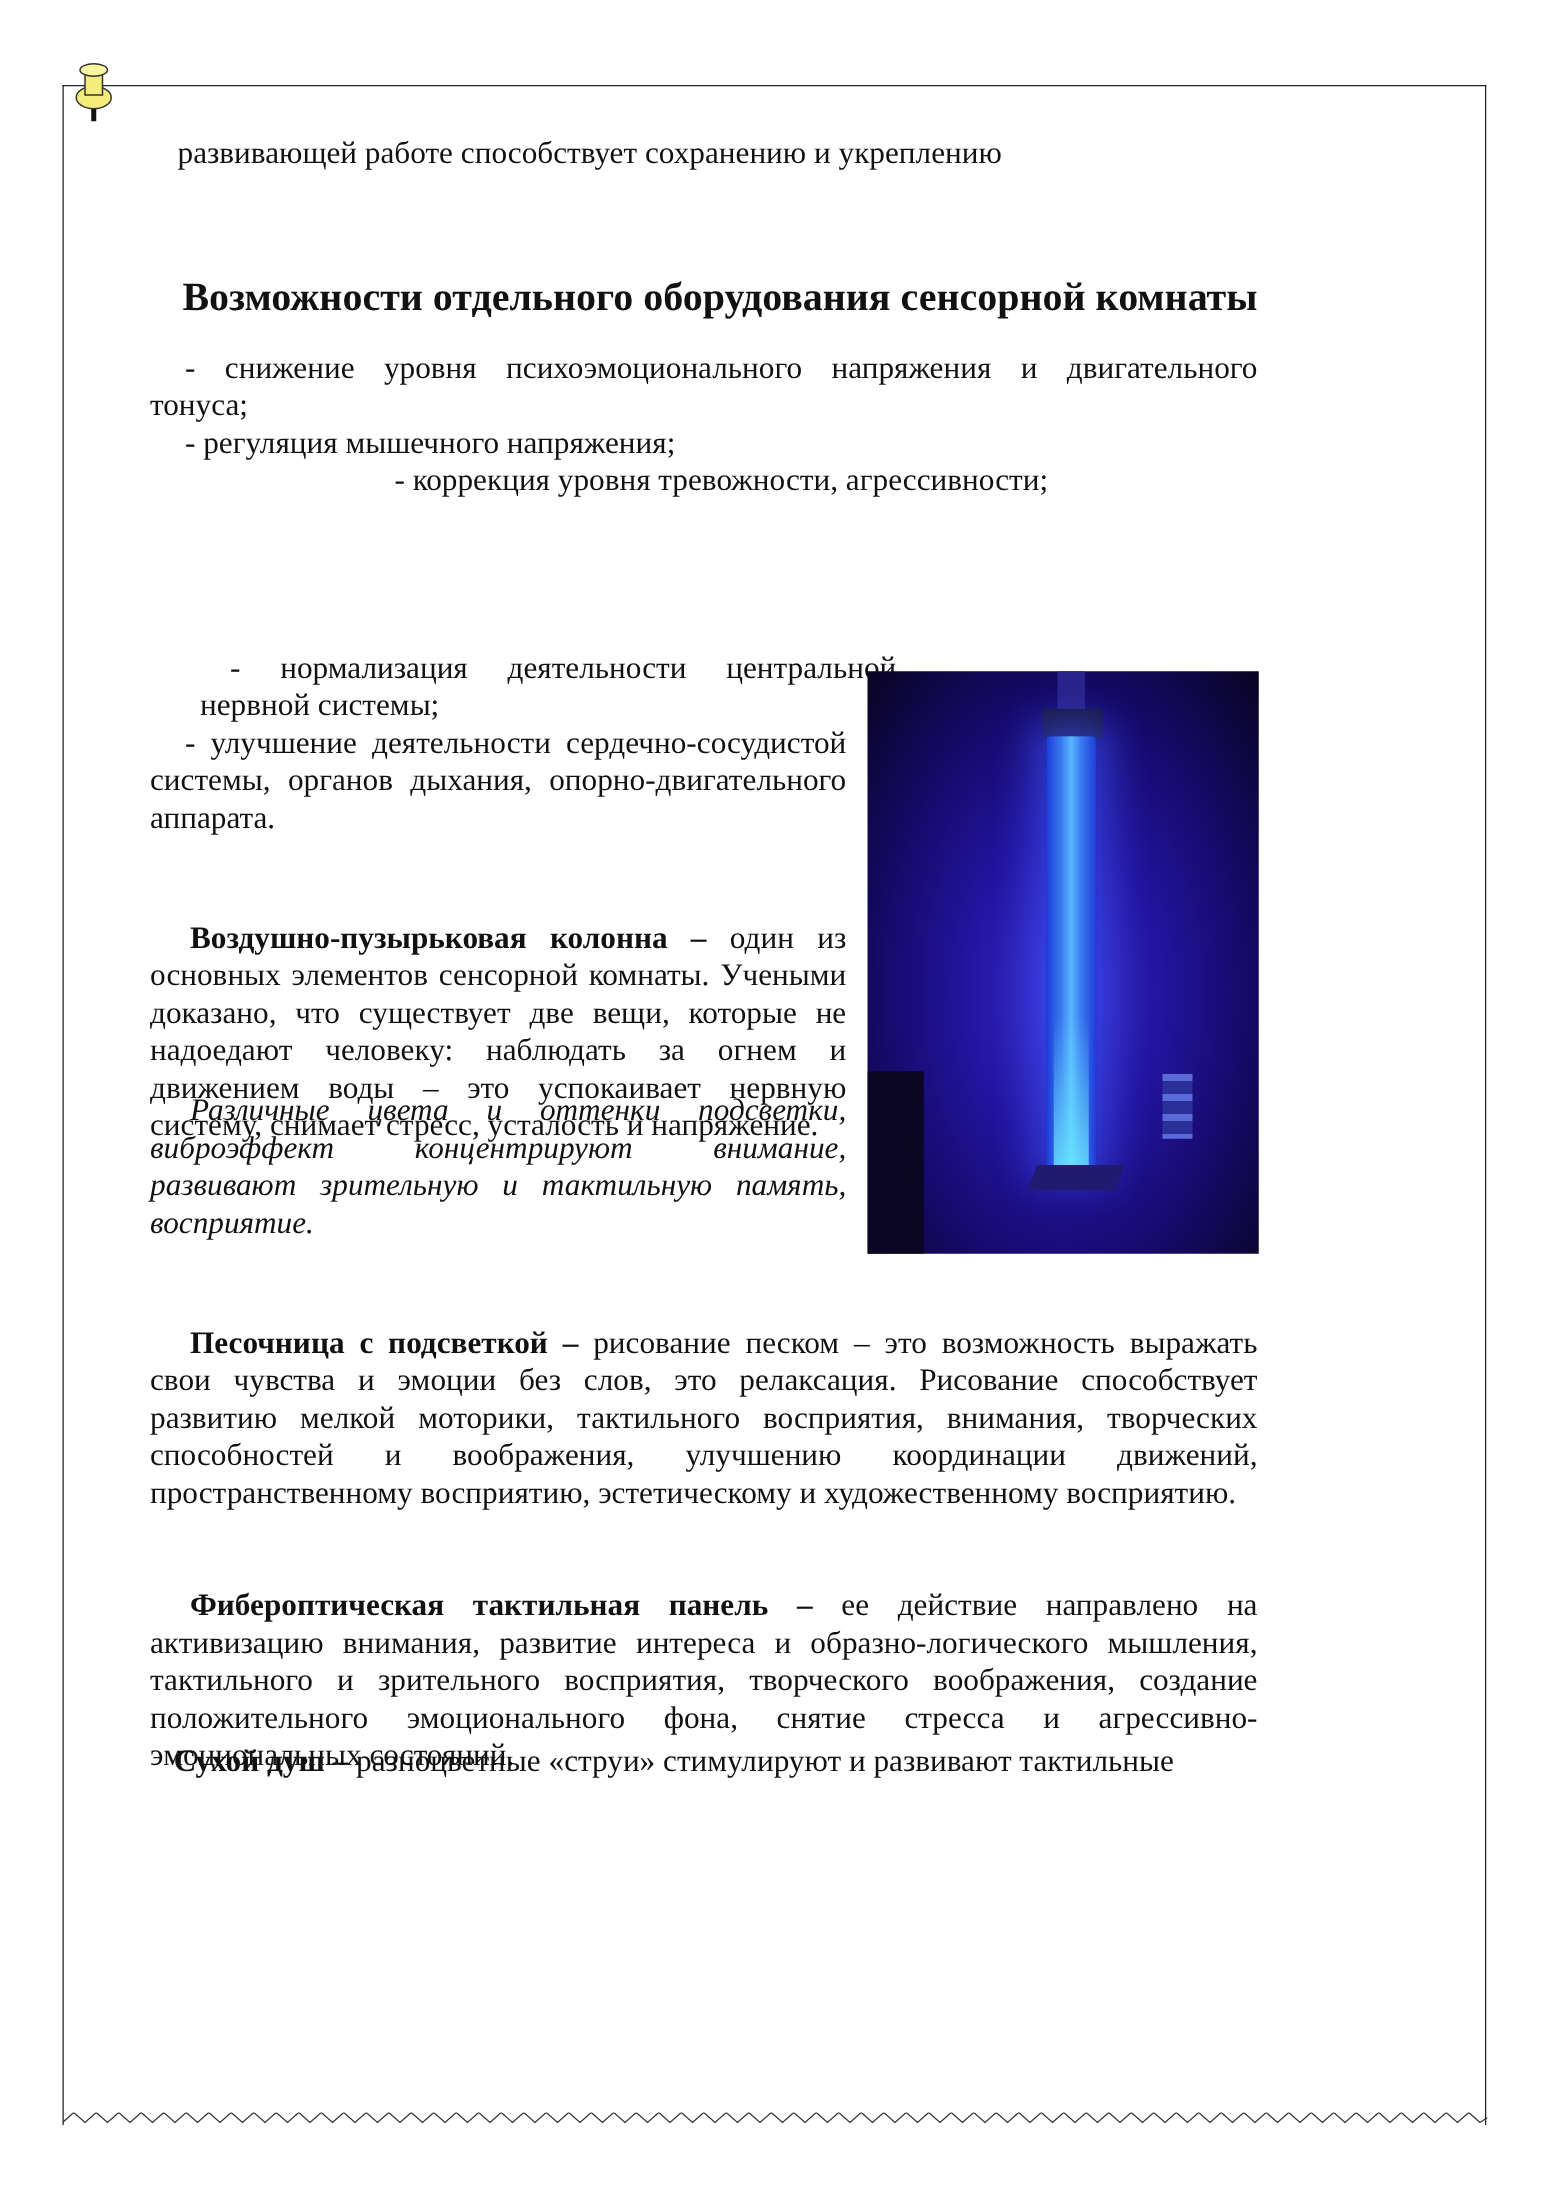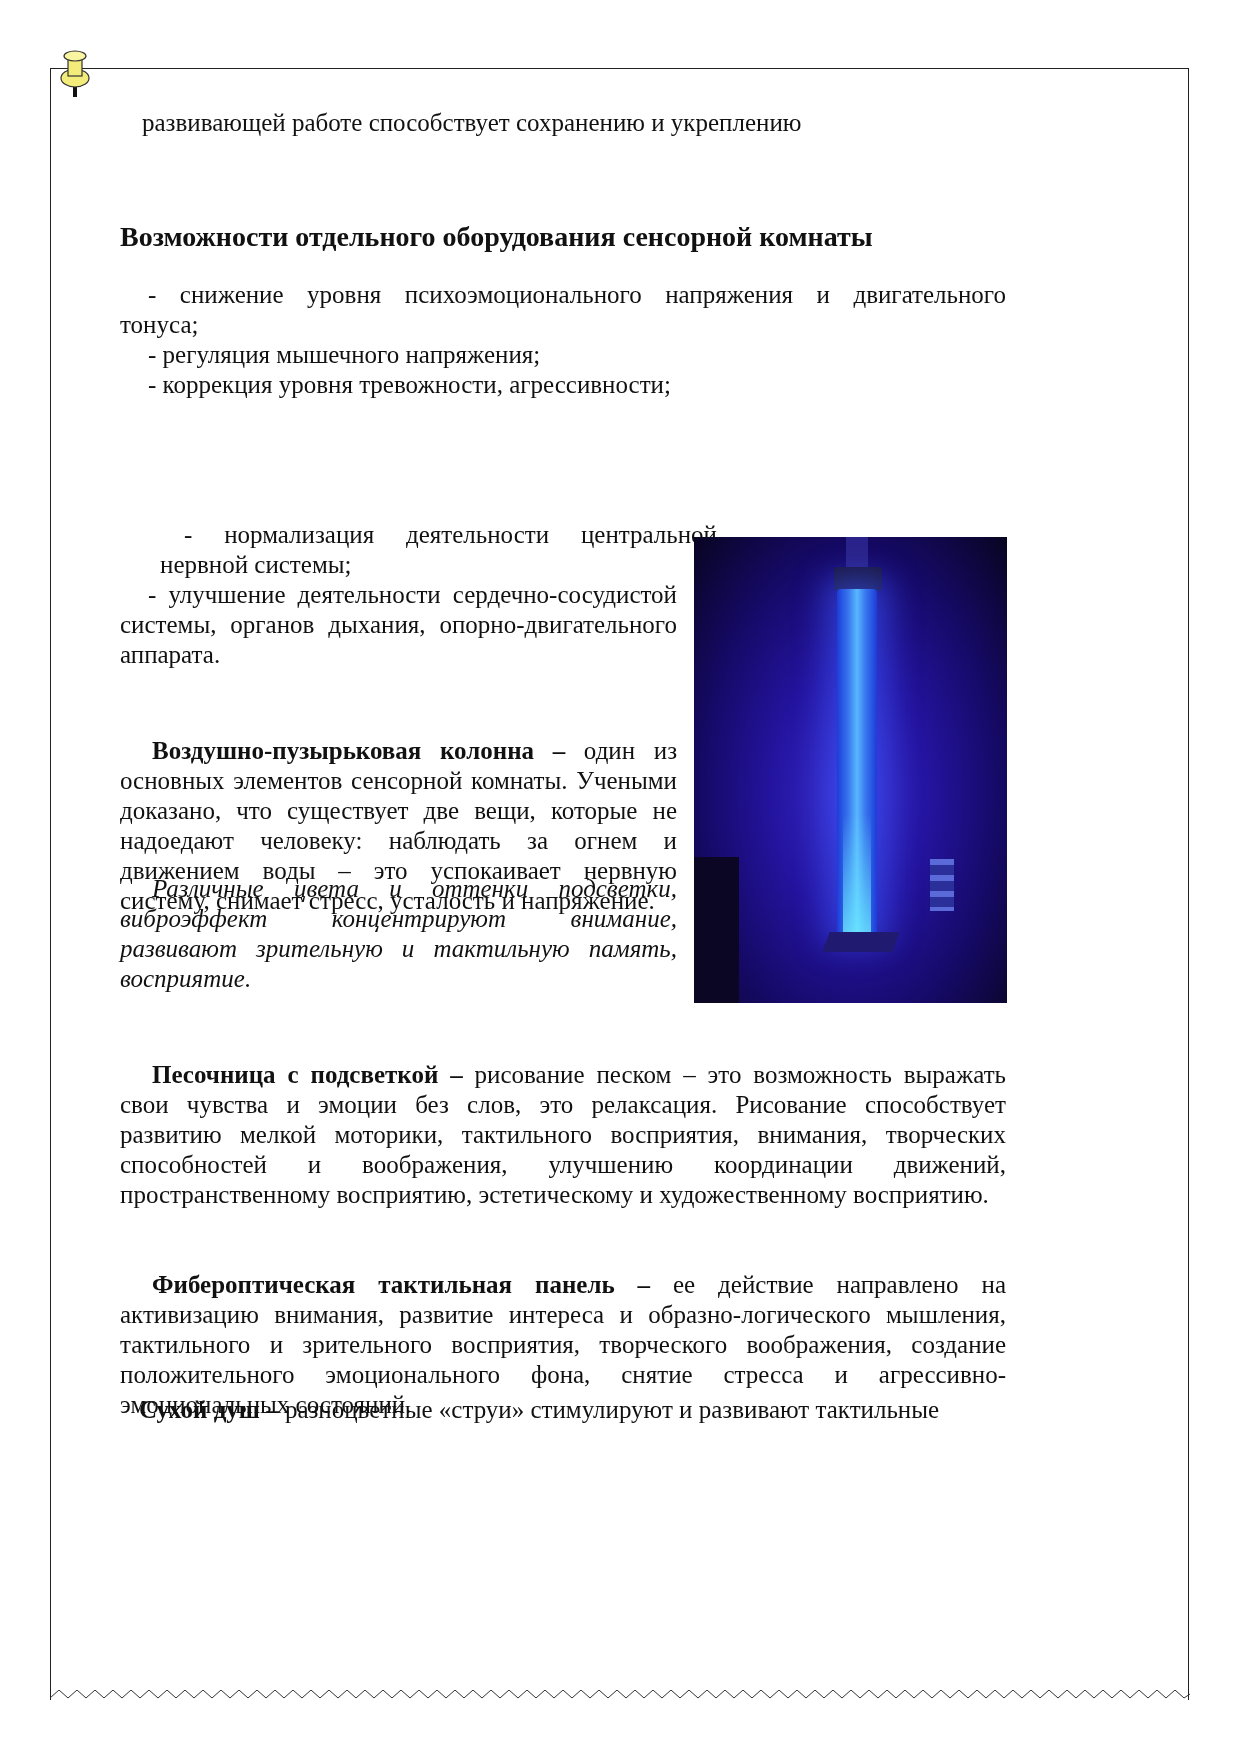--- a/index.html
+++ b/index.html
@@ -6,22 +6,22 @@
   body { width: 1240px; height: 1754px; position: relative; overflow: hidden;
          font-family: "Liberation Serif", "DejaVu Serif", serif; color: #111; }
   .frame { position: absolute; left: 50px; top: 68px; width: 1139px; height: 1632px;
            border-left: 1.5px solid #222; border-right: 1.5px solid #222; border-top: 1.5px solid #222; box-sizing: border-box; }
   .zigzag { position: absolute; left: 50px; top: 1690px; width: 1140px; height: 16px; }
   .pin { position: absolute; left: 55px; top: 48px; width: 40px; height: 52px; }
   .text { position: absolute; font-size: 25px; line-height: 30px; }
   .just { text-align: justify; text-align-last: auto; }
   .line { display: block; white-space: nowrap; margin-left: 22px; }
   b { font-weight: bold; }
-  .heading { position: absolute; left: 120px; width: 886px; top: 222px; text-align: left;
-             font-size: 28px; font-weight: bold; line-height: 30px; }
+  .heading { position: absolute; left: 120px; width: 886px; top: 222px; text-align: right;
+             font-size: 32px; font-weight: bold; line-height: 30px; }
   .photo { position: absolute; left: 776px; top: 599px; width: 345px; height: 520px;
            background: radial-gradient(ellipse at 50% 55%, #3a2fd0 0%, #2414a0 35%, #160a6a 65%, #080420 100%); overflow: hidden; }
   .photo .tube { position: absolute; left: 157px; top: 75px; width: 44px; height: 380px;
            background: linear-gradient(90deg, #1c3cd8 0%, #3a7af0 30%, #58b8ff 50%, #3a7af0 70%, #1c3cd8 100%);
            box-shadow: 0 0 30px 12px rgba(60,90,255,0.55); border-radius: 3px; }
   .photo .tube::after { content:""; position:absolute; left:6px; right:6px; bottom:0; height:120px;
            background: linear-gradient(180deg, rgba(90,220,255,0) 0%, rgba(110,240,255,0.75) 100%); }
   .photo .cap { position: absolute; left: 155px; top: 52px; width: 48px; height: 24px; background: #1a1740; border-radius: 3px; }
   .photo .pipe { position: absolute; left: 170px; top: 0; width: 22px; height: 54px; background: #2a238a; }
   .photo .base { position: absolute; left: 145px; top: 452px; width: 70px; height: 20px; background: #201a70; transform: skewX(-20deg); }
@@ -45,21 +45,21 @@
 
 <div class="text" style="left:120px; top:108px; width:886px;">
   <span class="line">развивающей работе способствует сохранению и укреплению</span>
 </div>
 
 <div class="heading">Возможности отдельного оборудования сенсорной комнаты</div>
 
 <div class="text" style="left:120px; top:280px; width:886px;">
   <div class="just" style="text-indent:28px; word-spacing:6px;">- снижение уровня психоэмоционального напряжения и двигательного тонуса;</div>
   <div style="text-indent:28px;">- регуляция мышечного напряжения;</div>
-  <div style="text-indent:28px;">- коррекция уровня тревожности, агрессивности;</div>
+  <div style="text-indent:28px;text-align:center;">- коррекция уровня тревожности, агрессивности;</div>
 </div>
 <div class="text just" style="left:120px; top:520px; width:557px; text-indent:24px;margin-left:40px;">- нормализация деятельности центральной нервной системы;</div>
 <div class="text just" style="left:120px; top:580px; width:557px; text-indent:28px;">- улучшение деятельности сердечно-сосудистой системы, органов дыхания, опорно-двигательного аппарата.</div>
 
 <div class="text just" style="left:120px; top:700px; width:557px; text-indent:32px;margin-top:36px;"><b>Воздушно-пузырьковая колонна –</b><span> один из основных элементов сенсорной комнаты. Учеными доказано, что существует две вещи, которые не надоедают человеку: наблюдать за огнем и движением воды – это успокаивает нервную систему, снимает стресс, усталость и напряжение.</span></div>
 <div class="text just" style="left:120px; top:874px; width:557px; text-indent:32px;font-style:italic;">Различные цвета и оттенки подсветки, виброэффект концентрируют внимание, развивают зрительную и тактильную память, восприятие.</div>
 
 <div class="photo" style="left:694px; top:537px; width:313px; height:466px;">
   <div class="pipe" style="left:152px; height:32px;"></div>
   <div class="cap" style="left:140px; top:30px;"></div>

